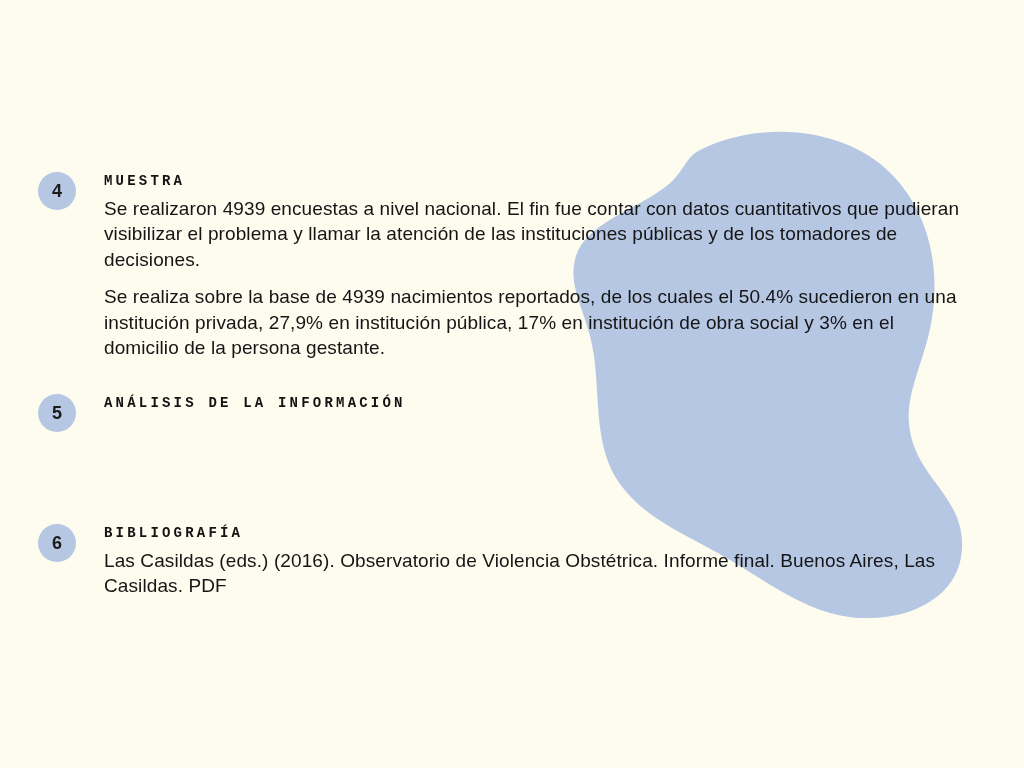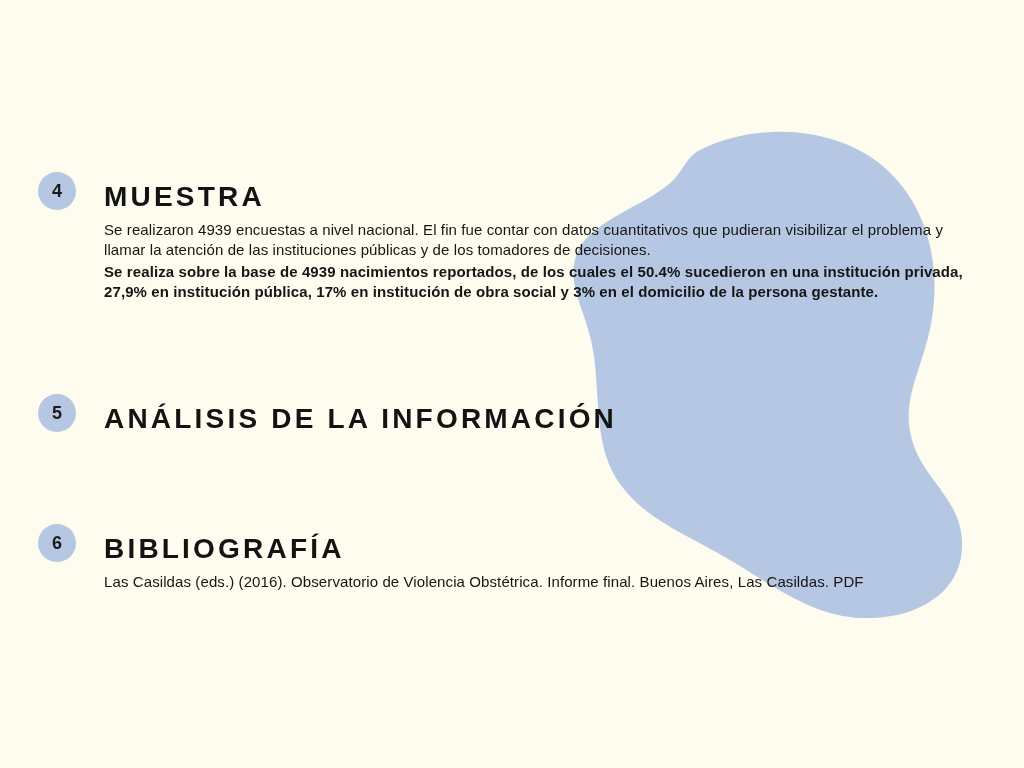--- a/index.html
+++ b/index.html
@@ -49,40 +49,40 @@
     align-items: center;
     justify-content: center;
     font-family: "Liberation Sans", sans-serif;
   }
 
   .section-body {
     margin-left: 66px;
   }
 
   .section-title {
-    font-size: 28px;
+    font-size: 14px;
     font-weight: bold;
     letter-spacing: 3.2px;
     color: #131313;
-    margin: 8px 0 6px 0;
+    margin: 1px 0 6px 0;
     line-height: 1.2;
+    font-family: Liberation Mono, monospace;
   }
 
   .section-text {
-    font-size: 15px;
+    font-size: 19px;
     line-height: 1.34;
     color: #151515;
     margin: 0;
     max-width: 860px;
     letter-spacing: 0.1px;
   }
 
   .section-text + .section-text {
-    margin-top: 2px;
-    font-weight: bold;
+    margin-top: 12px;
   }
 
   
   #sec-muestra { top: 172px; }
   #sec-analisis { top: 394px; }
   #sec-biblio { top: 524px; }
 </style>
 </head>
 <body>
 

